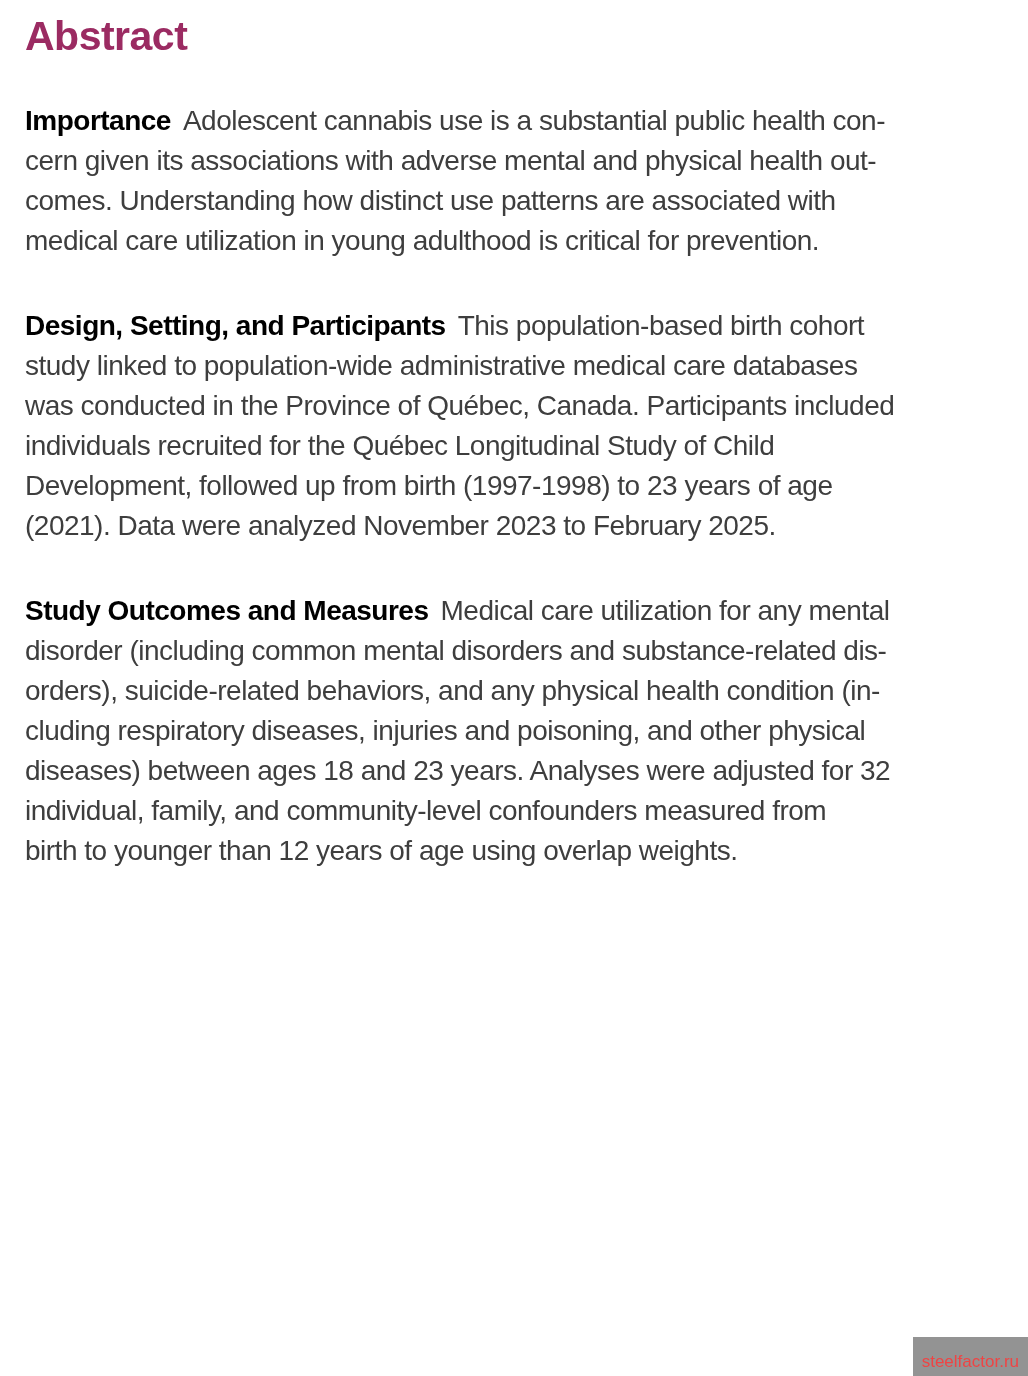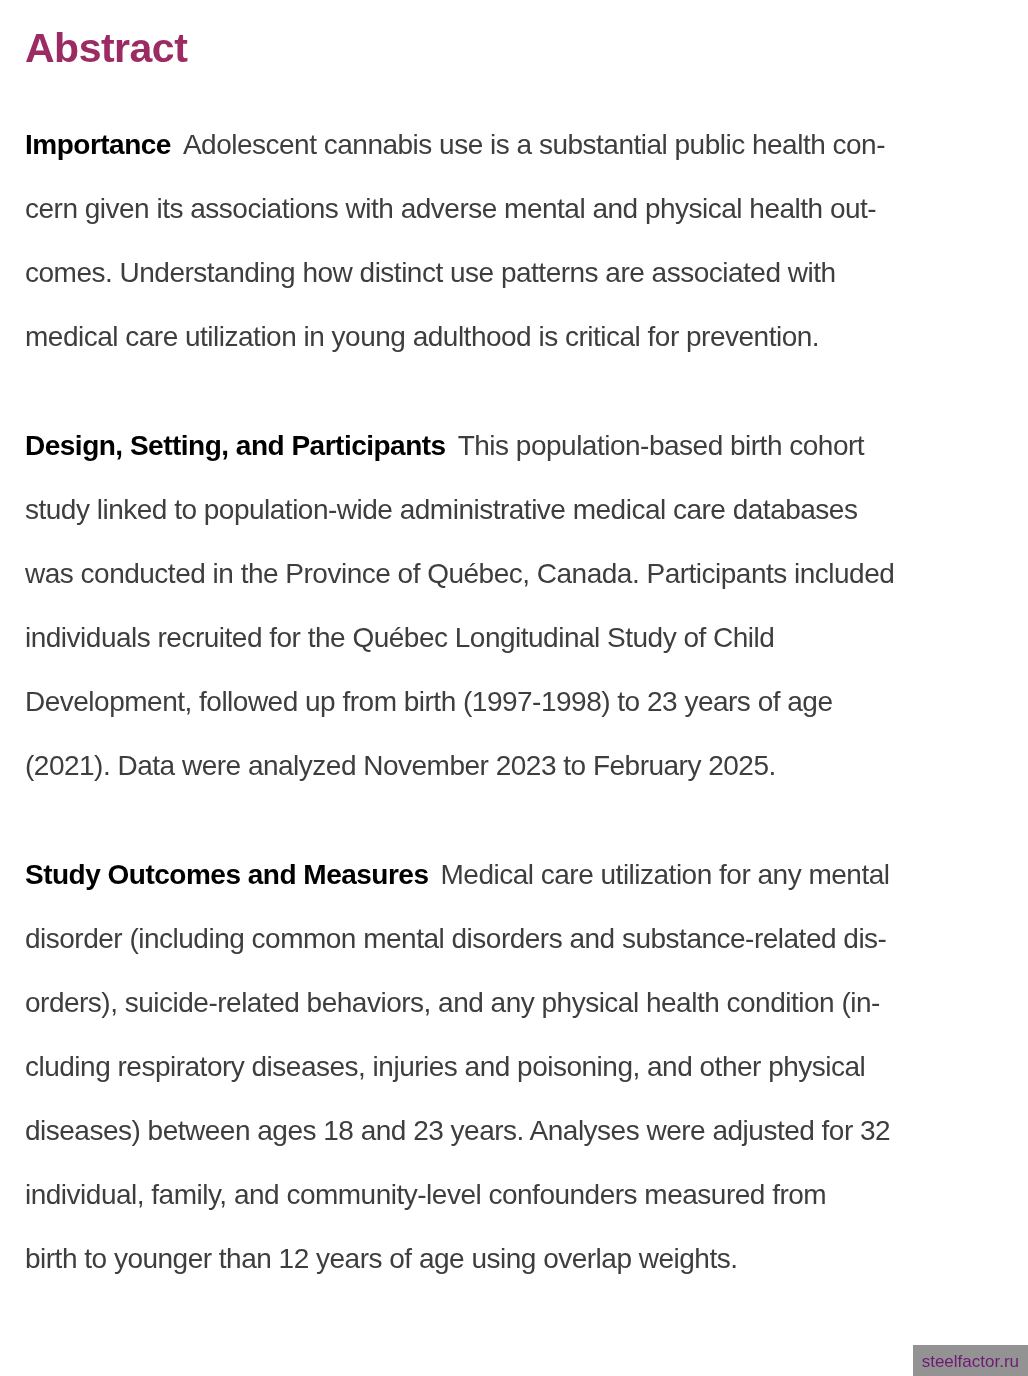--- a/index.html
+++ b/index.html
@@ -8,50 +8,50 @@
     width: 1028px;
     height: 1376px;
     background: #ffffff;
     font-family: "Liberation Sans", "DejaVu Sans", sans-serif;
     color: #3e3e3e;
     position: relative;
     overflow: hidden;
   }
   main { padding: 14px 25px 0 25px; }
   h1.abstract-heading {
-    margin: 12px 0 42px 0;
+    margin: 0 0 42px 0;
     font-size: 41px;
     line-height: 1.1;
     font-weight: 700;
     letter-spacing: -0.5px;
     color: #9b2b62;
   }
   p.sec {
     margin: 0 0 45px 0;
     font-size: 28px;
-    line-height: 64px;
+    line-height: 40px;
     letter-spacing: -0.5px;
     color: #3e3e3e;
   }
   p.sec:last-child { margin-bottom: 0; }
   .lbl {
     color: #000000;
     font-weight: 700;
     margin-right: 12px;
   }
   .txt { white-space: pre-line; }
   .watermark {
     position: absolute;
     right: 0;
     bottom: 0;
     background: rgba(132, 132, 132, 0.88);
-    color: #701a75;
+    color: #ef4444;
     font-size: 17px;
     line-height: 26px;
-    padding: 4px 9px 1px 9px;
+    padding: 12px 9px 1px 9px;
   }
 </style>
 </head>
 <body>
 
 <main>
   <h1 class="abstract-heading">Abstract</h1>
 
   <p class="sec"><b class="lbl">Importance</b><span class="txt">Adolescent cannabis use is a substantial public health con-
 cern given its associations with adverse mental and physical health out-

